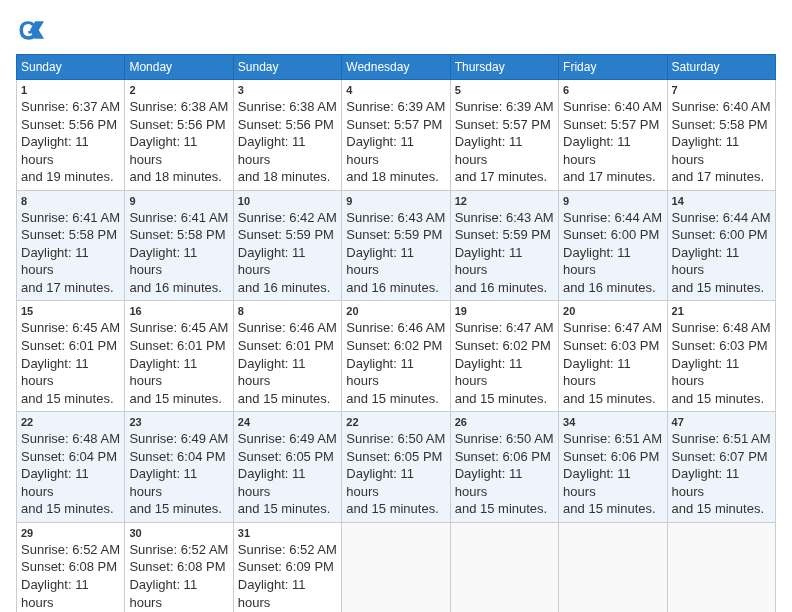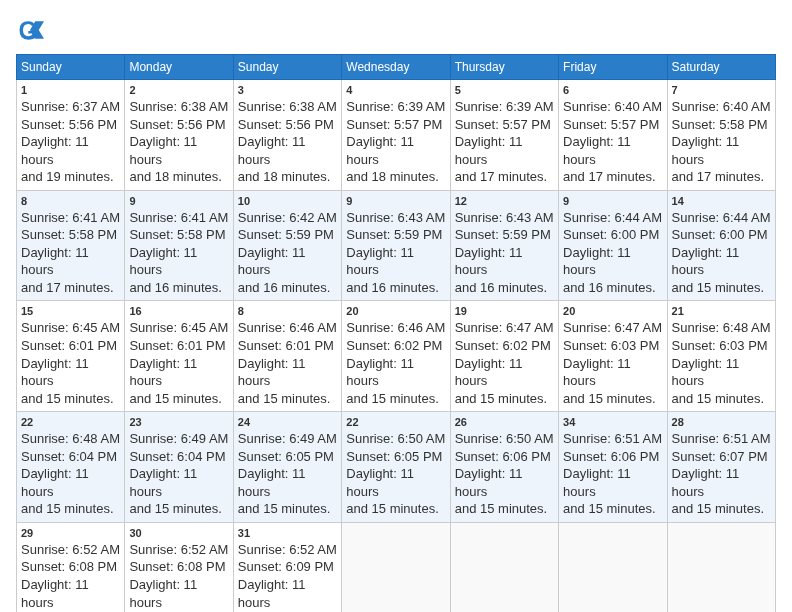--- a/index.html
+++ b/index.html
@@ -246,21 +246,21 @@
       </td>
           <td>
         <span class="day-num">26</span>
         <span class="cell-text">Sunrise: 6:50 AM<br>Sunset: 6:06 PM<br>Daylight: 11 hours<br>and 15 minutes.</span>
       </td>
           <td>
         <span class="day-num">34</span>
         <span class="cell-text">Sunrise: 6:51 AM<br>Sunset: 6:06 PM<br>Daylight: 11 hours<br>and 15 minutes.</span>
       </td>
           <td>
-        <span class="day-num">28</span>
+        <span class="day-num">47</span>
         <span class="cell-text">Sunrise: 6:51 AM<br>Sunset: 6:07 PM<br>Daylight: 11 hours<br>and 15 minutes.</span>
       </td>
         </tr>
         <tr class="last-row">
           <td>
         <span class="day-num">29</span>
         <span class="cell-text">Sunrise: 6:52 AM<br>Sunset: 6:08 PM<br>Daylight: 11 hours<br>and 15 minutes.</span>
       </td>
           <td>
         <span class="day-num">30</span>

